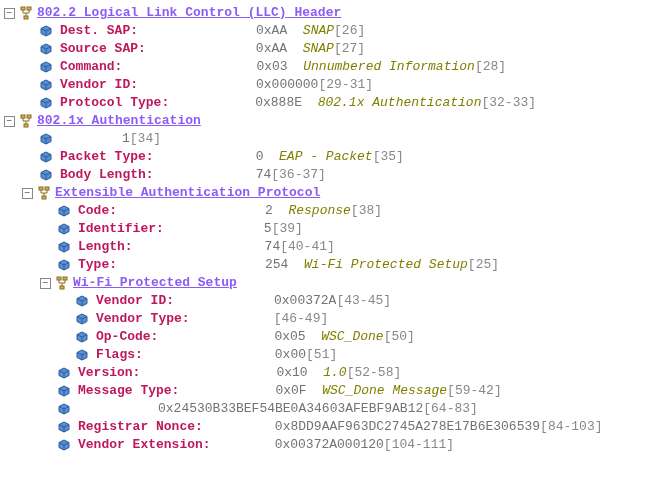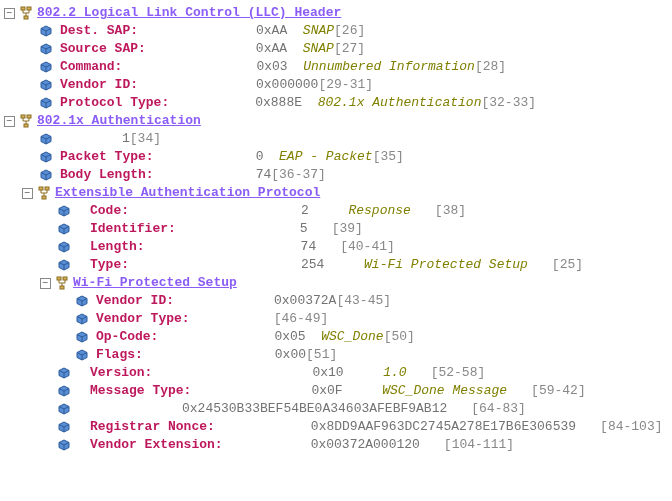--- a/index.html
+++ b/index.html
@@ -13,21 +13,21 @@
 }
 .row {
   display: flex;
   align-items: center;
   height: 18px;
   line-height: 18px;
 }
 .indent-0 { padding-left: 0px; }
 .indent-1 { padding-left: 18px; }
 .indent-2 { padding-left: 36px; }
-.indent-3 { padding-left: 54px; gap: 12px; }
+.indent-3 { padding-left: 54px; }
 .indent-4 { padding-left: 72px; }
 .toggle {
   width: 11px;
   height: 11px;
   border: 1px solid #888;
   display: inline-flex;
   align-items: center;
   justify-content: center;
   font-size: 10px;
   line-height: 1;

